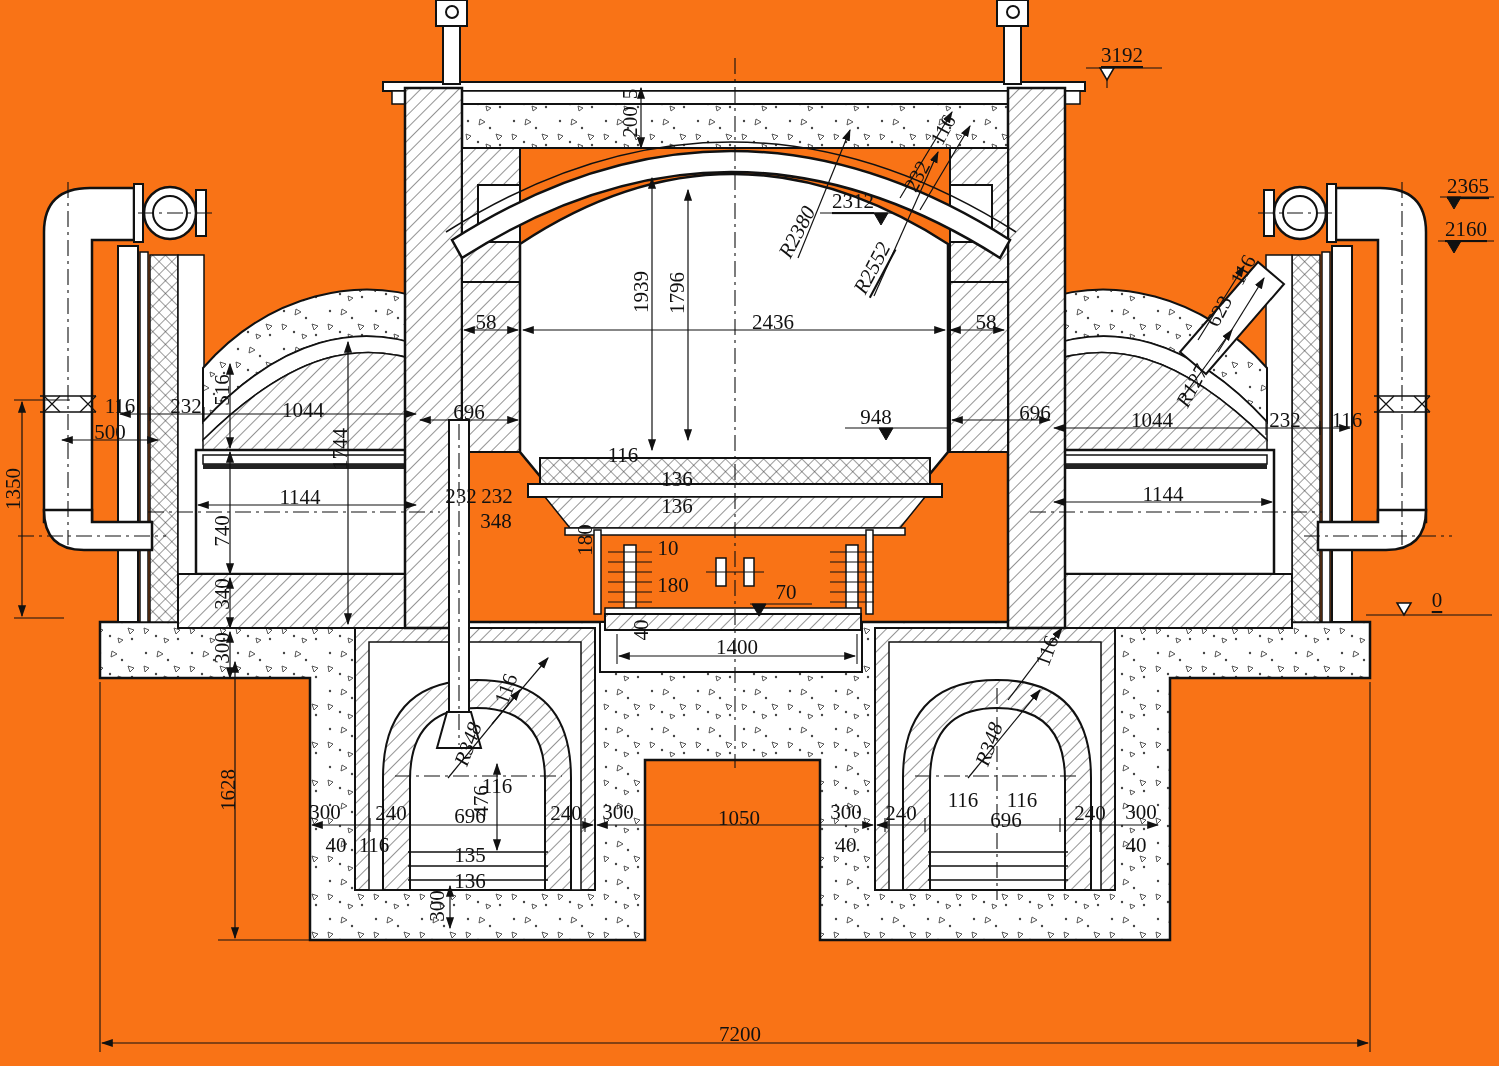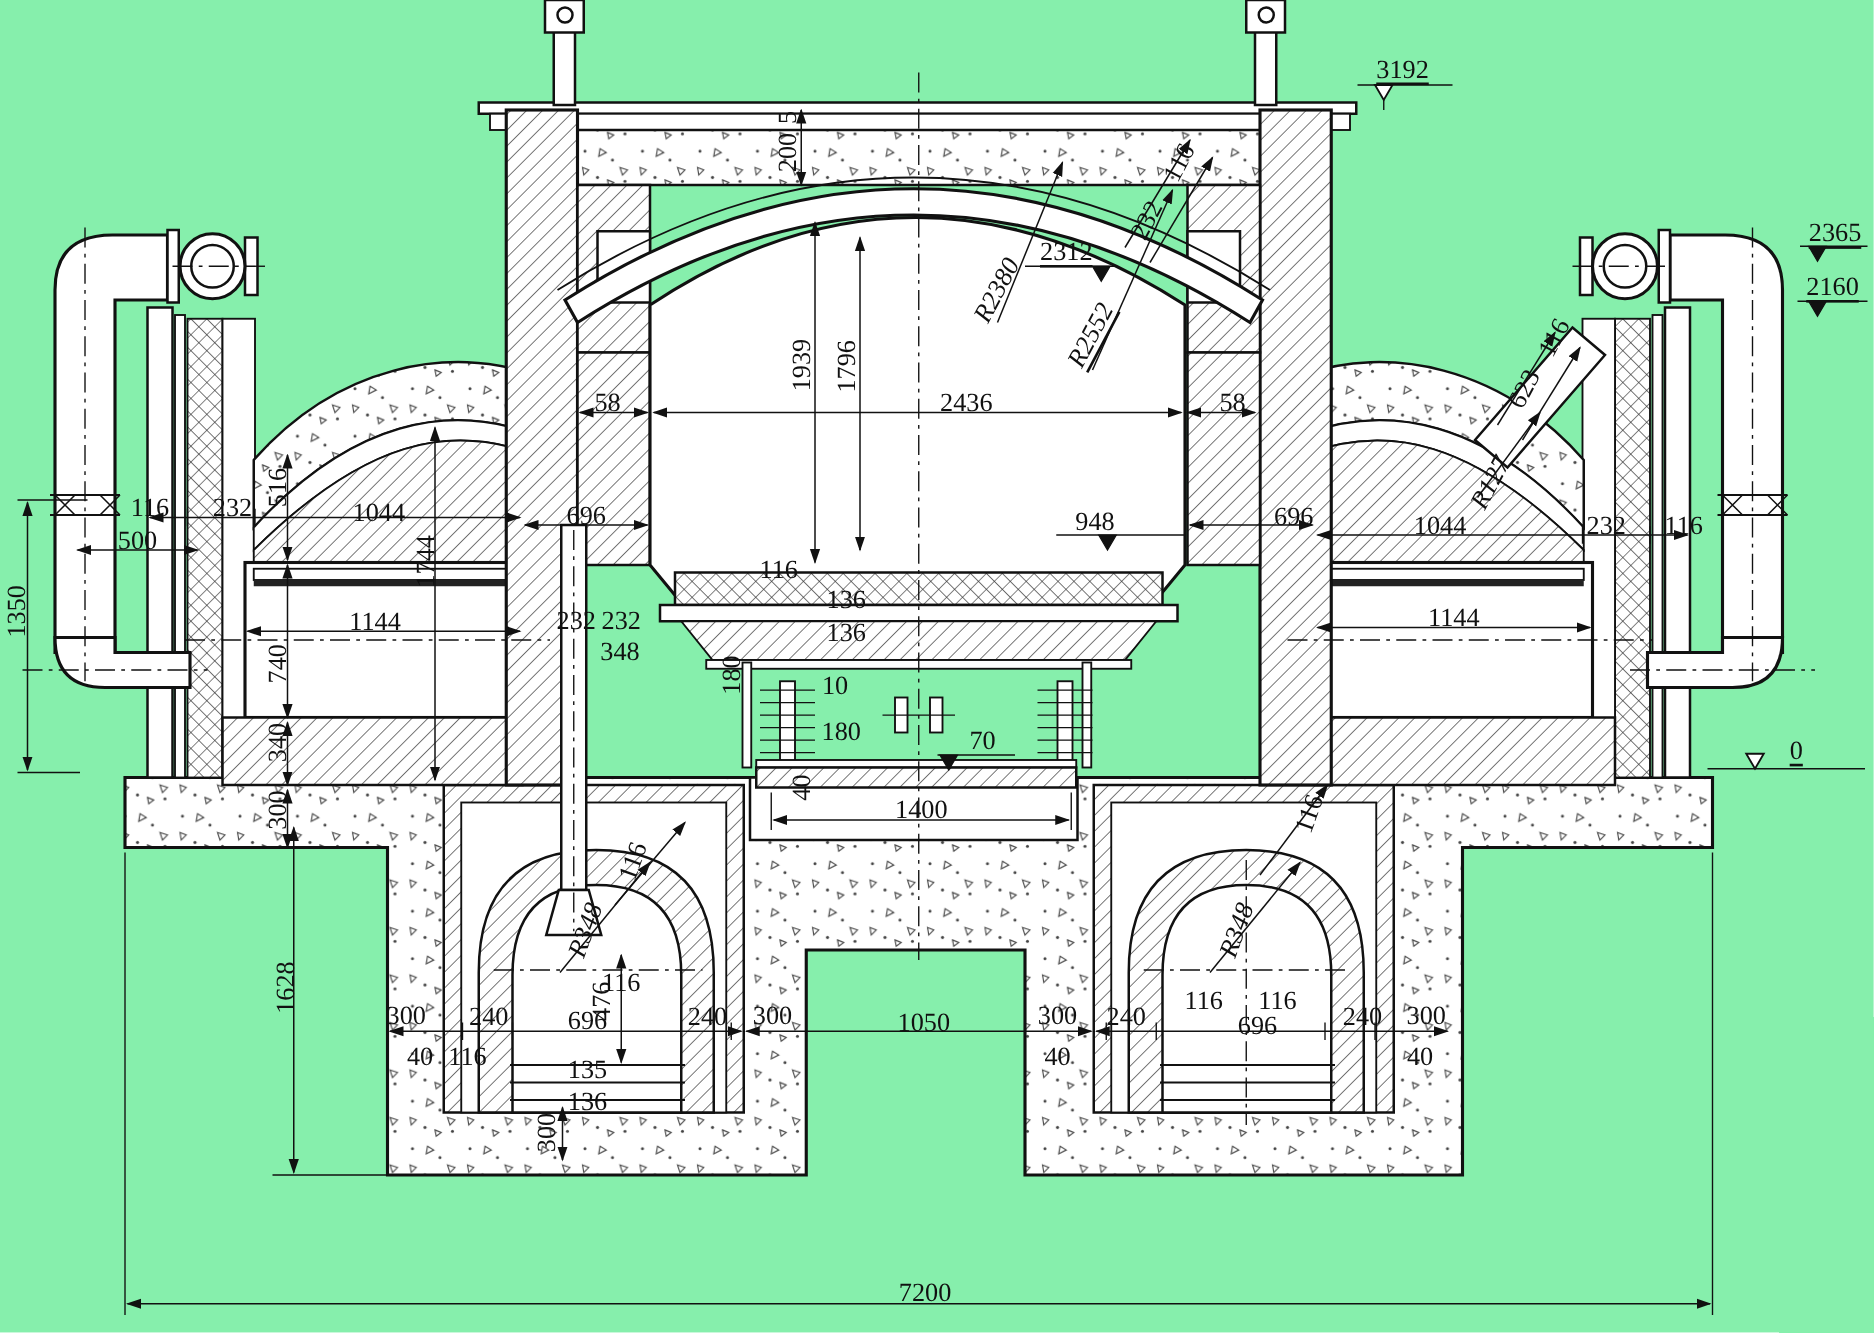--- a/index.html
+++ b/index.html
@@ -1,16 +1,16 @@
 <!DOCTYPE html>
 <html><head>
 <meta charset="utf-8">
 <style>
   html,body{margin:0;padding:0;background:#fff}
-  .wrap{width:1499px;height:1066px;position:relative;background:#86efac;overflow:hidden}
+  .wrap{width:1499px;height:1066px;position:relative;background:#f97316;overflow:hidden}
   svg{display:block}
   text.dim{font-family:"Liberation Serif","DejaVu Serif",serif;font-size:21px;fill:#111;
            text-anchor:middle;dominant-baseline:central}
   text.dim.it{font-style:italic}
   text.dim.ul{text-decoration:underline}
   .cl{stroke:#111;stroke-width:1.1;stroke-dasharray:16 5 3 5;fill:none}
   .ext{stroke:#111;stroke-width:1.1;fill:none}
 </style>
 </head>
 <body>

